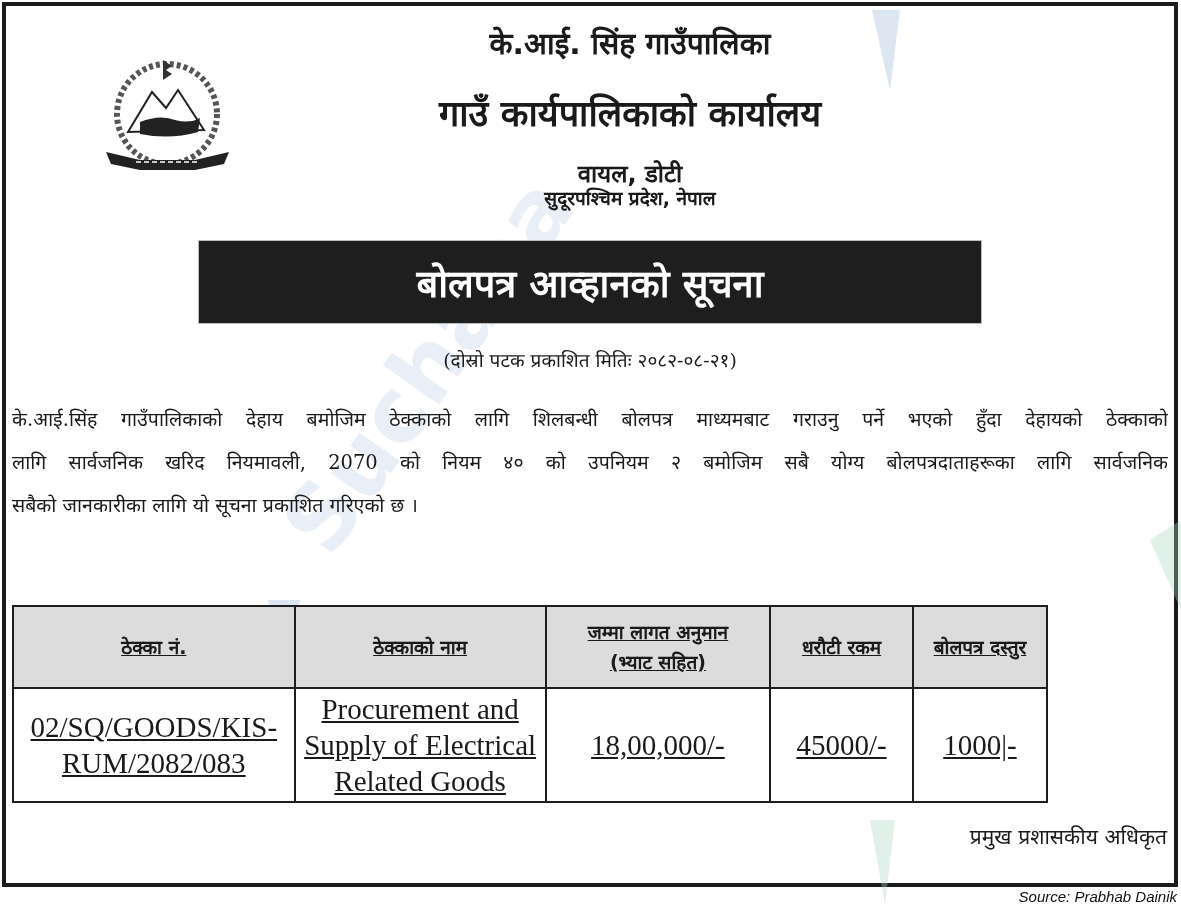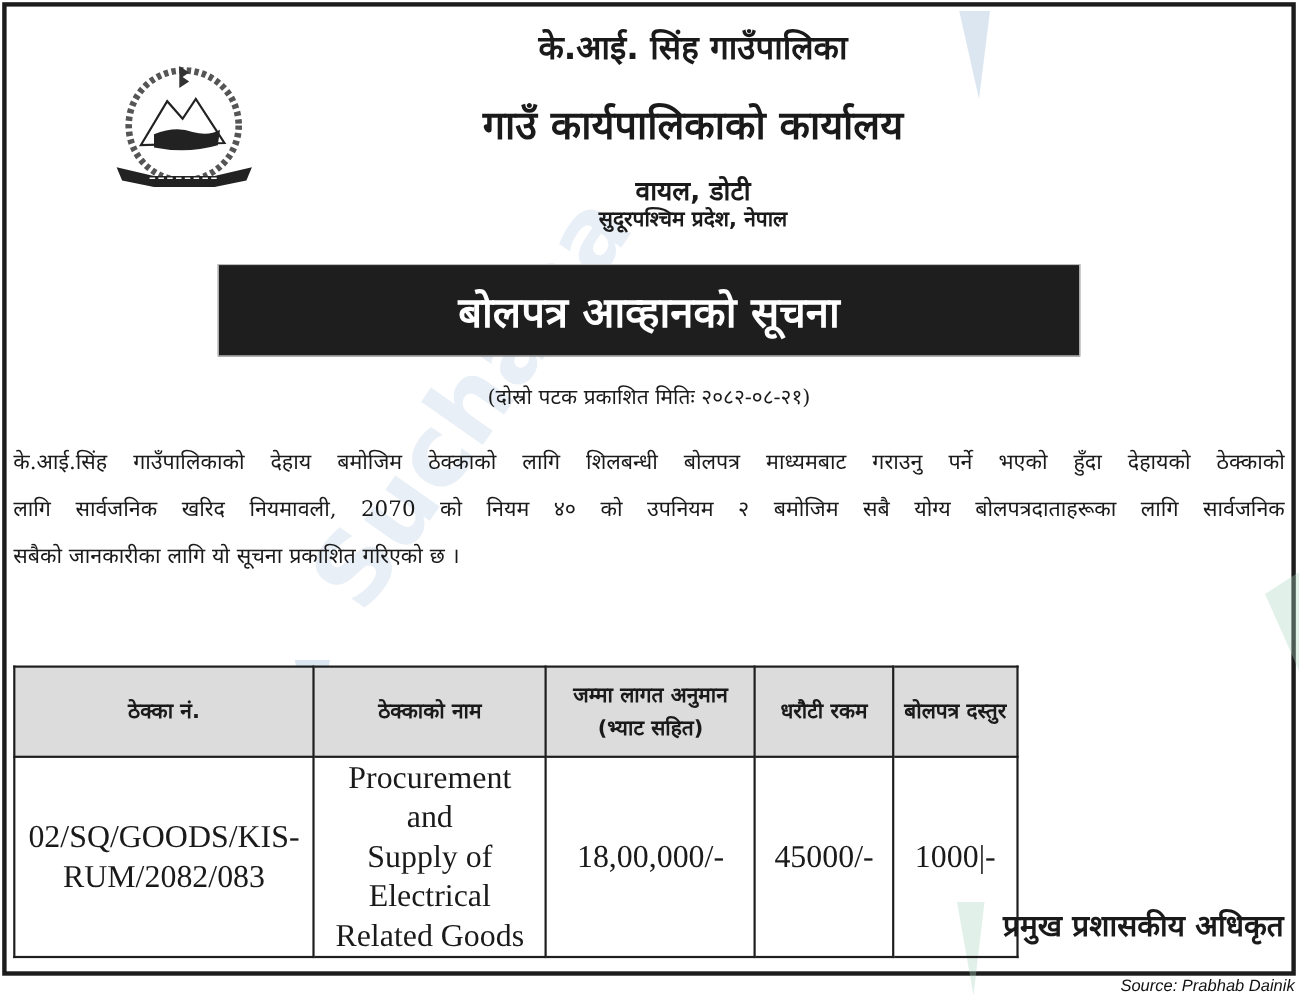--- a/index.html
+++ b/index.html
@@ -11,25 +11,25 @@
   .h1 { top: 22px; font-size: 30px; }
   .h2 { top: 88px; font-size: 36px; }
   .h3 { top: 156px; font-size: 24px; }
   .h4 { top: 185px; font-size: 19px; }
   .banner { left: 198px; top: 240px; width: 784px; height: 84px; background: #1e1e1e; border: 1px solid #bbb; box-sizing: border-box; display: flex; align-items: center; justify-content: center; }
   .banner span { color: #fff; font-weight: bold; font-size: 38px; text-align: center; }
   .subdate { left: 190px; top: 347px; width: 800px; text-align: center; font-size: 19px; font-family: "DejaVu Serif", serif; }
   .body-text { left: 12px; top: 398px; width: 1156px; font-family: "DejaVu Serif", serif; font-size: 19.5px; line-height: 43px; text-align: justify; text-align-last: left; }
   .body-text .line { display: block; white-space: nowrap; overflow: hidden; text-align: justify; text-align-last: justify; }
   .body-text .line.last { text-align-last: left; }
-  table.tender { position: absolute; left: 12px; top: 605px; width: 914px; border-collapse: collapse; }
+  table.tender { position: absolute; left: 12px; top: 605px; width: 1036px; border-collapse: collapse; text-decoration: underline; }
   table.tender th, table.tender td { border: 2.5px solid #1e1e1e; text-align: center; vertical-align: middle; }
   table.tender th { background: #dcdcdc; height: 80px; font-size: 19px; font-weight: bold; line-height: 30px; padding: 0 6px; }
   table.tender td { height: 112px; font-family: "Liberation Serif", serif; font-size: 29px; line-height: 36px; padding: 0 6px; }
-  .sign { right: 14px; top: 822px; font-weight: bold; font-size: 27px; white-space: nowrap; }
+  .sign { right: 14px; top: 822px; font-weight: normal; font-size: 21px; white-space: nowrap; }
   .source { right: 4px; top: 888px; font-family: "Liberation Sans", sans-serif; font-style: italic; font-size: 15px; color: #111; }
   .wm { position: absolute; pointer-events: none; }
 </style>
 </head>
 <body>
 
 <div class="frame"></div>
 
 <svg class="wm" style="left:0;top:0" width="1181" height="912">
   <polygon points="872,10 900,10 890,90" fill="#9ab8d8" opacity="0.35"></polygon>

